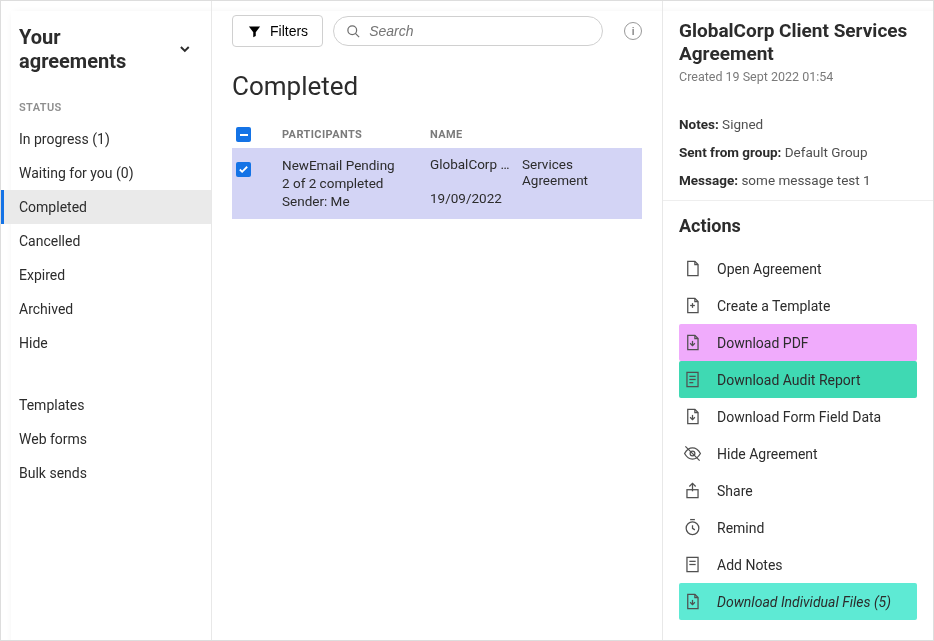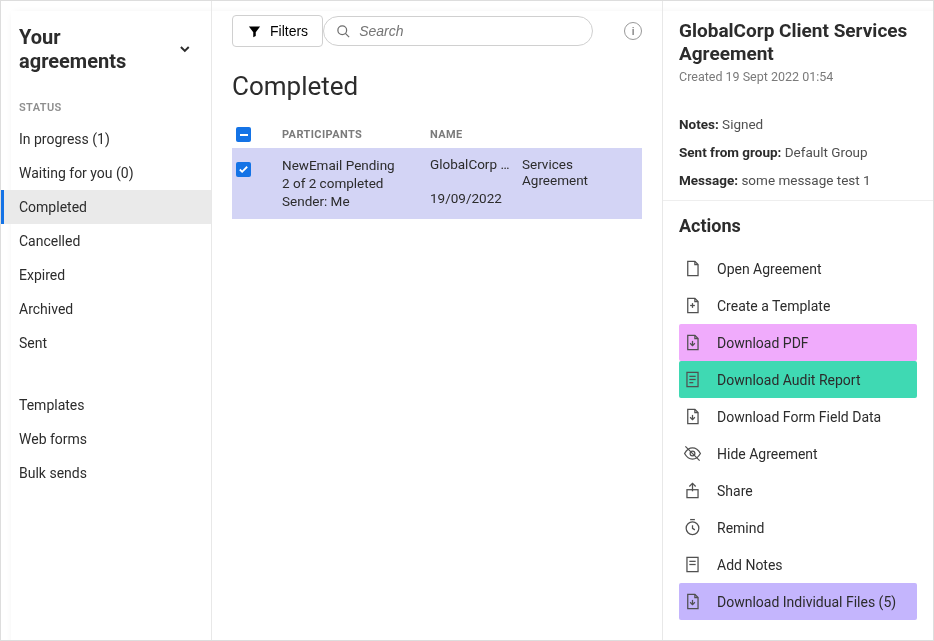--- a/index.html
+++ b/index.html
@@ -11,21 +11,21 @@
 .sidebar { width: 211px; border-right: 1px solid #e8e8e8; padding-top: 14px; }
 .sidebar-title { display:flex; align-items:center; gap:8px; font-size:20px; font-weight:700; padding: 10px 18px 20px 18px; }
 .sidebar-title svg { width:16px; height:16px; }
 .status-label { font-size:11px; color:#8e8e8e; font-weight:600; letter-spacing:0.4px; padding:8px 18px; }
 .nav-item { padding: 9px 18px; font-size:14px; color:#2c2c2c; cursor:pointer; }
 .nav-item.active { background:#eaeaea; border-left:3px solid #1473e6; padding-left:15px; }
 .nav-group2 { margin-top:28px; }
 
 
 .main { flex:1; padding: 14px 20px 0 20px; display:flex; flex-direction:column; border-right:1px solid #e8e8e8; }
-.toolbar { display:flex; gap:0; align-items:center; margin-bottom: 24px; }
+.toolbar { display:flex; gap:10px; align-items:center; margin-bottom: 24px; }
 .filters-btn { display:flex; align-items:center; gap:8px; border:1px solid #d0d0d0; border-radius:4px; padding:7px 14px; font-size:14px; cursor:pointer; background:#fff;}
 .filters-btn svg{width:15px;height:15px;}
 .search-wrap { flex:1; display:flex; align-items:center; border:1px solid #d0d0d0; border-radius:16px; padding:6px 12px; gap:8px; max-width:270px;}
 .search-wrap input { border:none; outline:none; font-size:14px; font-style:italic; color:#7a7a7a; flex:1; background:transparent;}
 .search-wrap svg{width:15px;height:15px;color:#6e6e6e;}
 .info-icon { width:18px;height:18px;border:1px solid #999;border-radius:50%;display:flex;align-items:center;justify-content:center;font-size:11px;color:#555;margin-left:auto;cursor:pointer;}
 .page-heading { font-size:26px; font-weight:400; margin-bottom:20px; }
 .table-header { display:flex; align-items:center; padding:6px 0; font-size:11px; color:#7a7a7a; font-weight:700; letter-spacing:0.4px; }
 .col-check{width:50px;padding-left:4px;}
 .col-part{width:148px;}
@@ -46,42 +46,42 @@
 .detail-created{font-size:12.5px;color:#7a7a7a;margin-bottom:32px;}
 .detail-row{margin-bottom:12px;font-size:13.5px;}
 .detail-row b{font-weight:700;}
 .detail-row span{color:#505050;}
 .divider{height:1px;background:#eee;margin:10px -16px 14px -16px;}
 .actions-title{font-size:18px;font-weight:700;margin-bottom:14px;}
 .action{display:flex;align-items:center;gap:15px;padding:9px 4px;font-size:14px;cursor:pointer;border-radius:2px;}
 .action svg{width:19px;height:19px;color:#505050;flex-shrink:0;}
 .hl-yellow{background:#f0abfc;}
 .hl-teal{background:#3fd9b3;}
-.hl-purple{background:#c4b5fd;}
+.hl-purple{background:#5eead4;font-style:italic;}
 </style>
 </head>
 <body>
 
 <div class="app">
 
   <div class="sidebar">
     <div class="sidebar-title">
       <span>Your agreements</span>
       <svg viewBox="0 0 24 24" fill="none" stroke="currentColor" stroke-width="3">
           <polyline points="6 9 12 15 18 9"></polyline>
         </svg>
     </div>
     <div class="status-label">STATUS</div>
     <div class="nav-item">In progress (1)</div>
     <div class="nav-item">Waiting for you (0)</div>
     <div class="nav-item active">Completed</div>
     <div class="nav-item">Cancelled</div>
     <div class="nav-item">Expired</div>
     <div class="nav-item">Archived</div>
-    <div class="nav-item">Sent</div>
+    <div class="nav-item">Hide</div>
     <div class="nav-group2">
       <div class="nav-item">Templates</div>
       <div class="nav-item">Web forms</div>
       <div class="nav-item">Bulk sends</div>
     </div>
   </div>
 
   <div class="main">
     <div class="toolbar">
       <button class="filters-btn">

